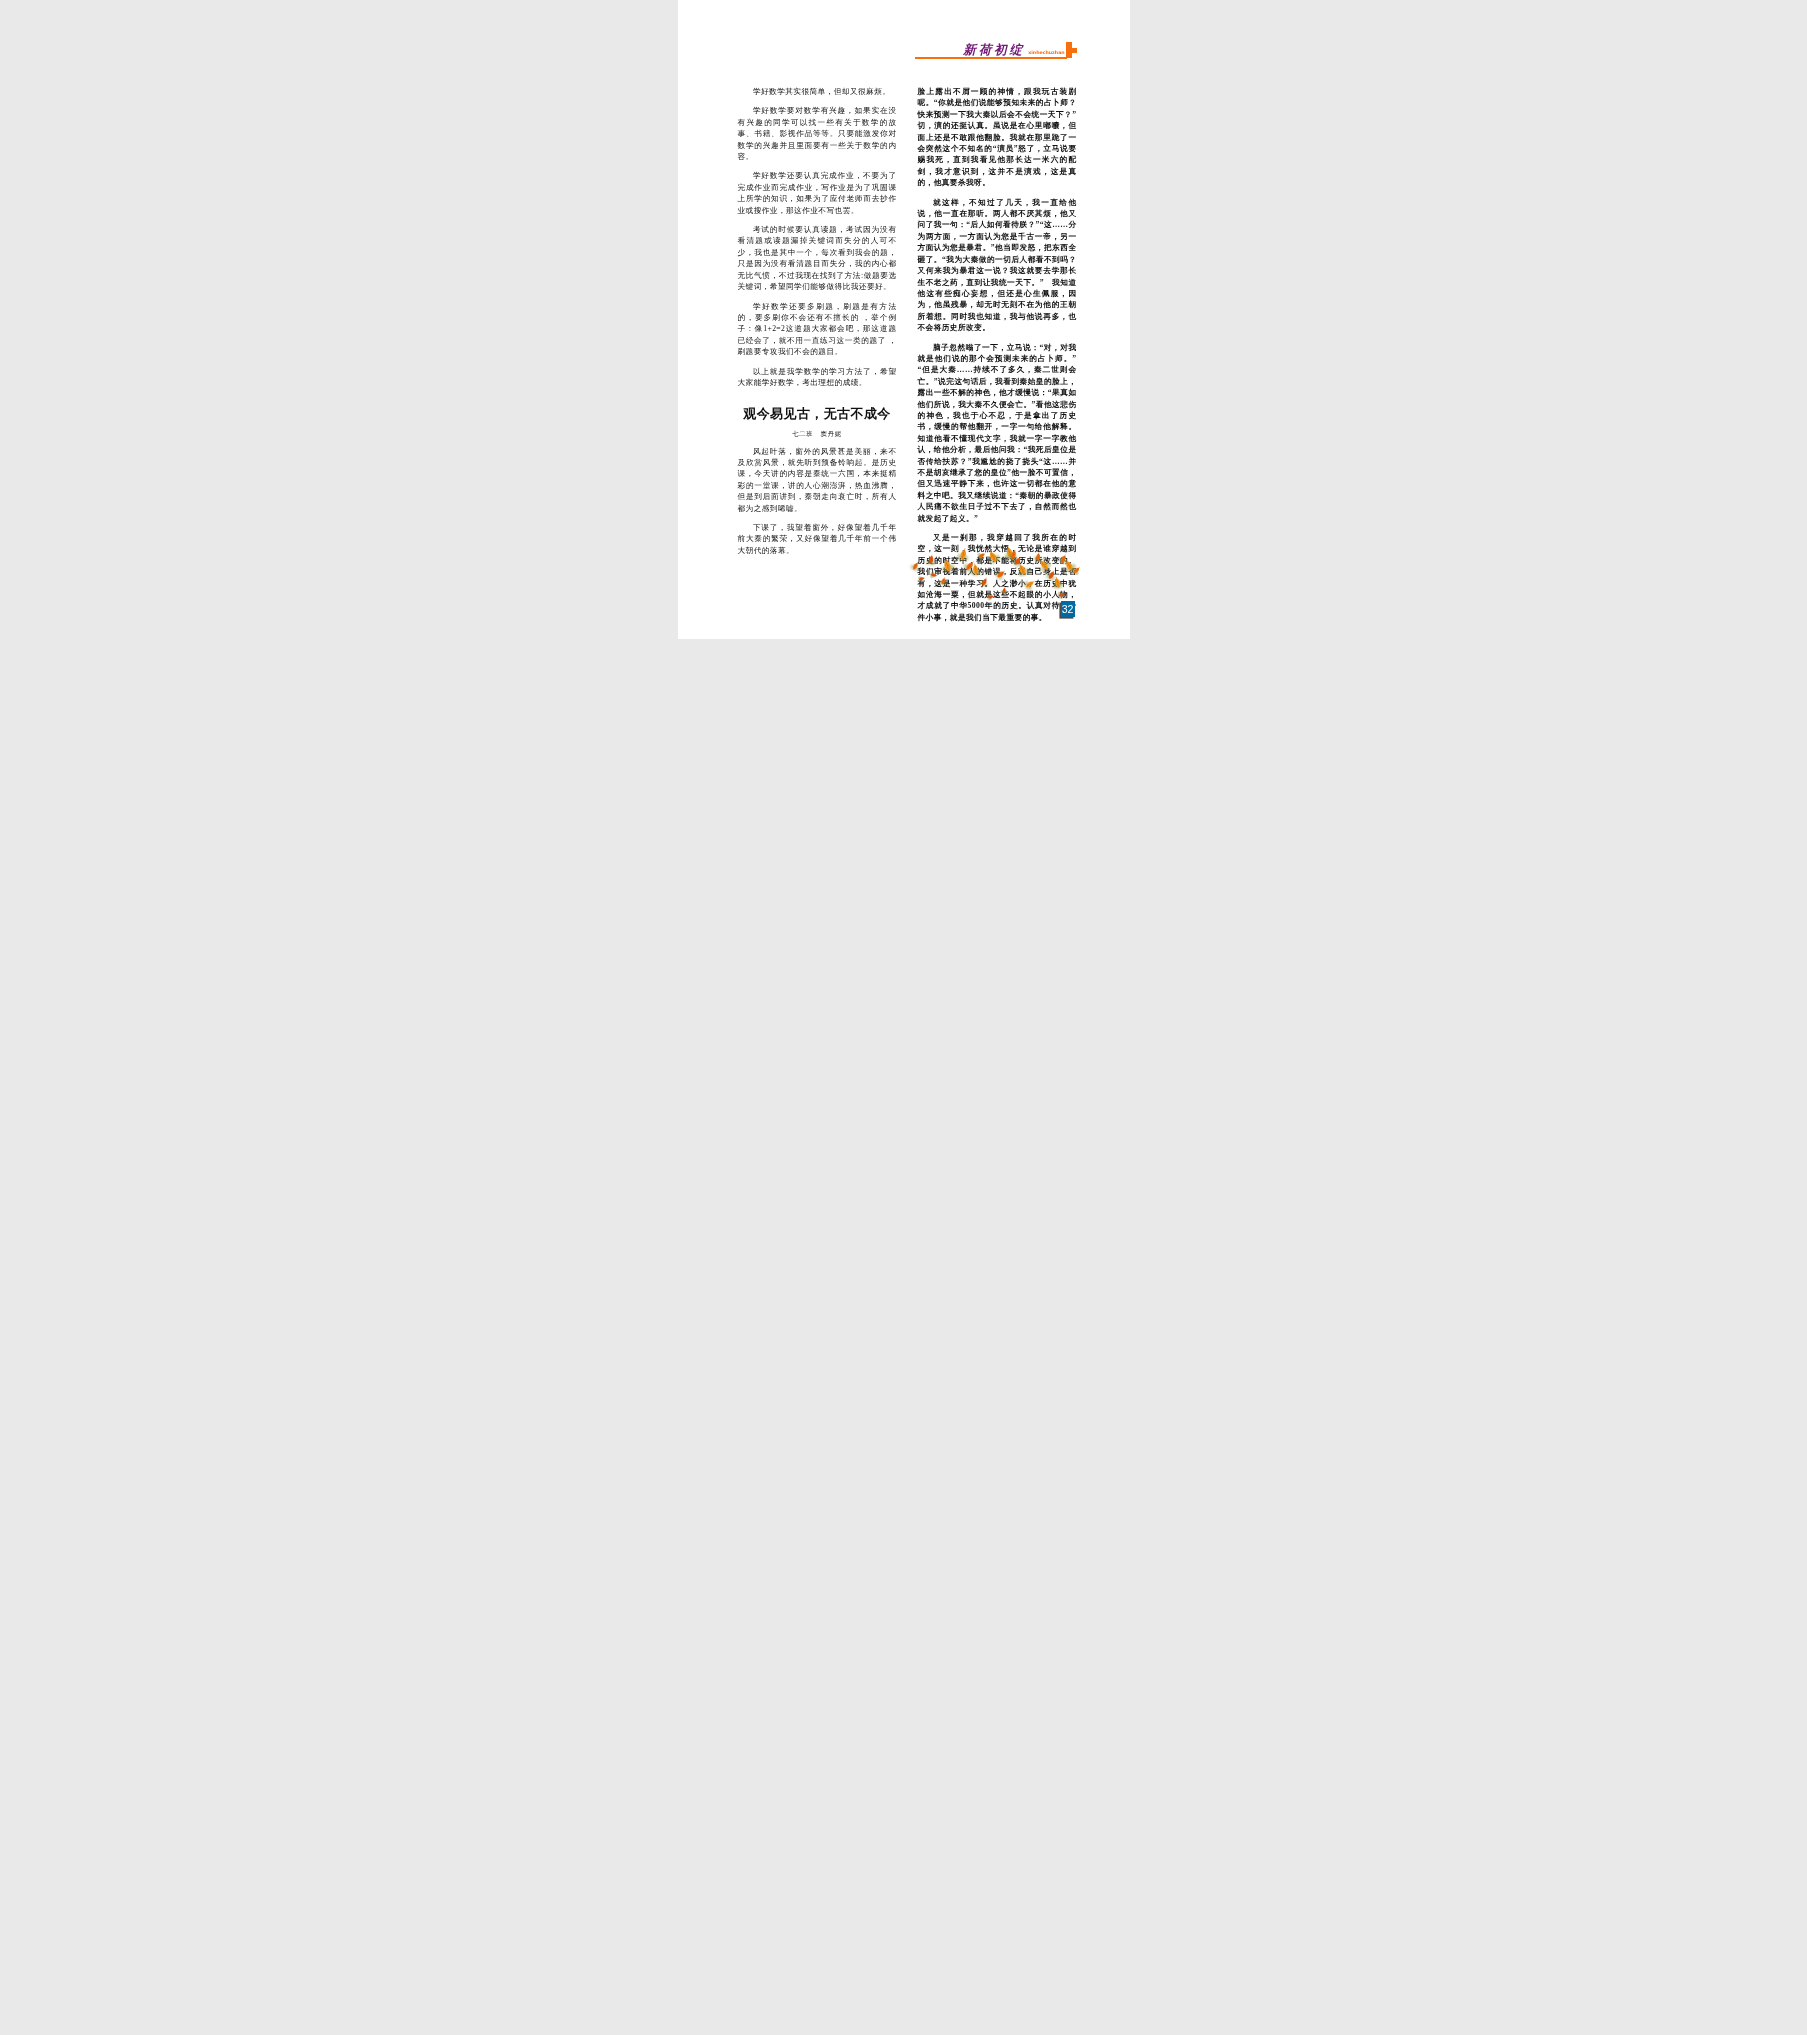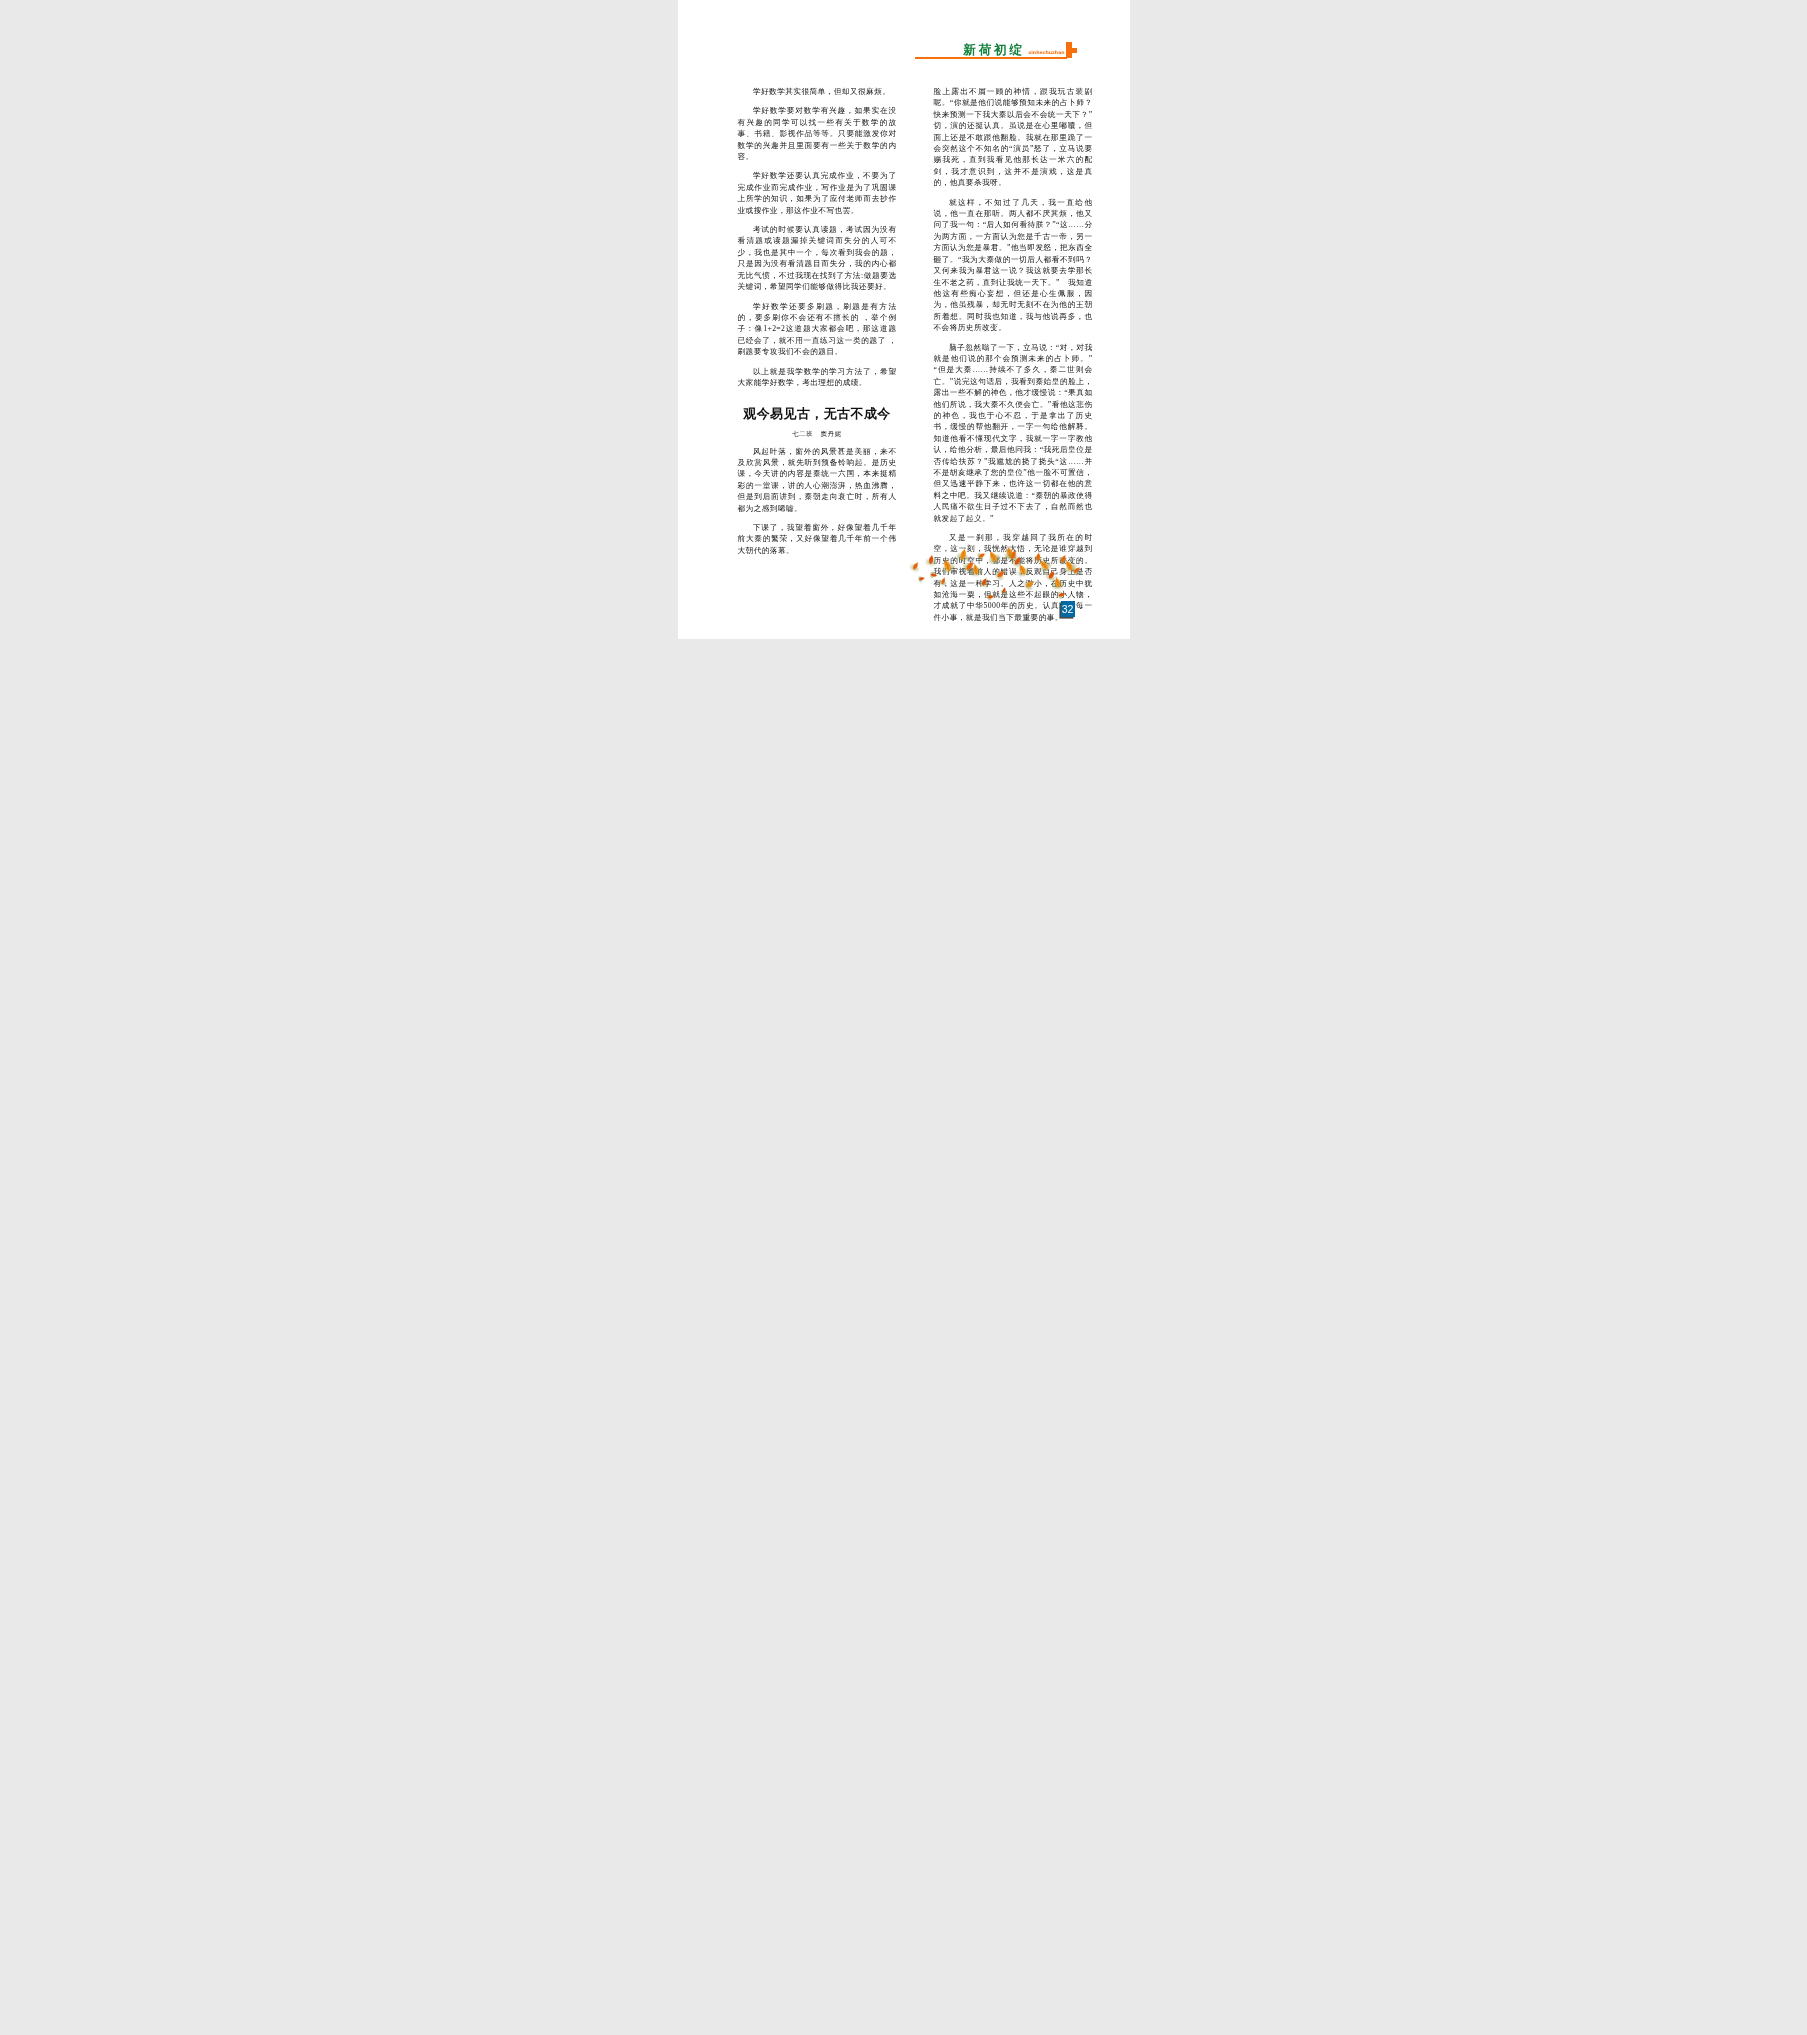--- a/index.html
+++ b/index.html
@@ -31,21 +31,21 @@
   .logo-rule{position:absolute;left:237px;top:57px;width:152px;height:1.6px;}
   .logo-bar{position:absolute;left:388px;top:42px;width:6.1px;height:15.5px;}
   .logo-sq{position:absolute;left:394px;top:48px;width:5.3px;height:5.3px;}
   
   .col{
     position:absolute;top:78px;width:175px;
     font-size:7.7px;line-height:11.4px;letter-spacing:0.4px;
     text-align:justify;
   }
   .col-left{left:52px;}
-  .col-right{left:248px;}
+  .col-right{left:232px;font-weight:bold;}
   .col p{margin:8px;padding:0;}
   .col p.indent{text-indent:2em;}
   .article-title{
     margin:18px 0 0 0;
     font-size:13px;font-weight:700;letter-spacing:0.4px;
     text-align:center;text-indent:0;line-height:1.2;
     white-space:nowrap;
   }
   .byline{
     margin:6.5px 0 0 0;
@@ -69,21 +69,21 @@
     font-size:10.6px;color:#fff;line-height:1;
   }
 </style>
 </head>
 <body>
 
 <div class="page">
 
   <div class="masthead">
     <div class="logo-row">
-      <span class="logo-cn" style="color: #15803d;">新荷初绽</span>
+      <span class="logo-cn" style="color: #701a75; font-style: italic;">新荷初绽</span>
       <span class="logo-py" style="color: rgb(248, 112, 14);">xinhechuzhan</span>
     </div>
     <div class="logo-rule" style="background: rgb(248, 112, 14);"></div>
     <div class="logo-bar" style="background: rgb(248, 112, 14);"></div>
     <div class="logo-sq" style="background: rgb(248, 112, 14);"></div>
   </div>
 
   <div class="col col-left">
     <div>
         <p class="indent">学好数学其实很简单，但却又很麻烦。</p>

